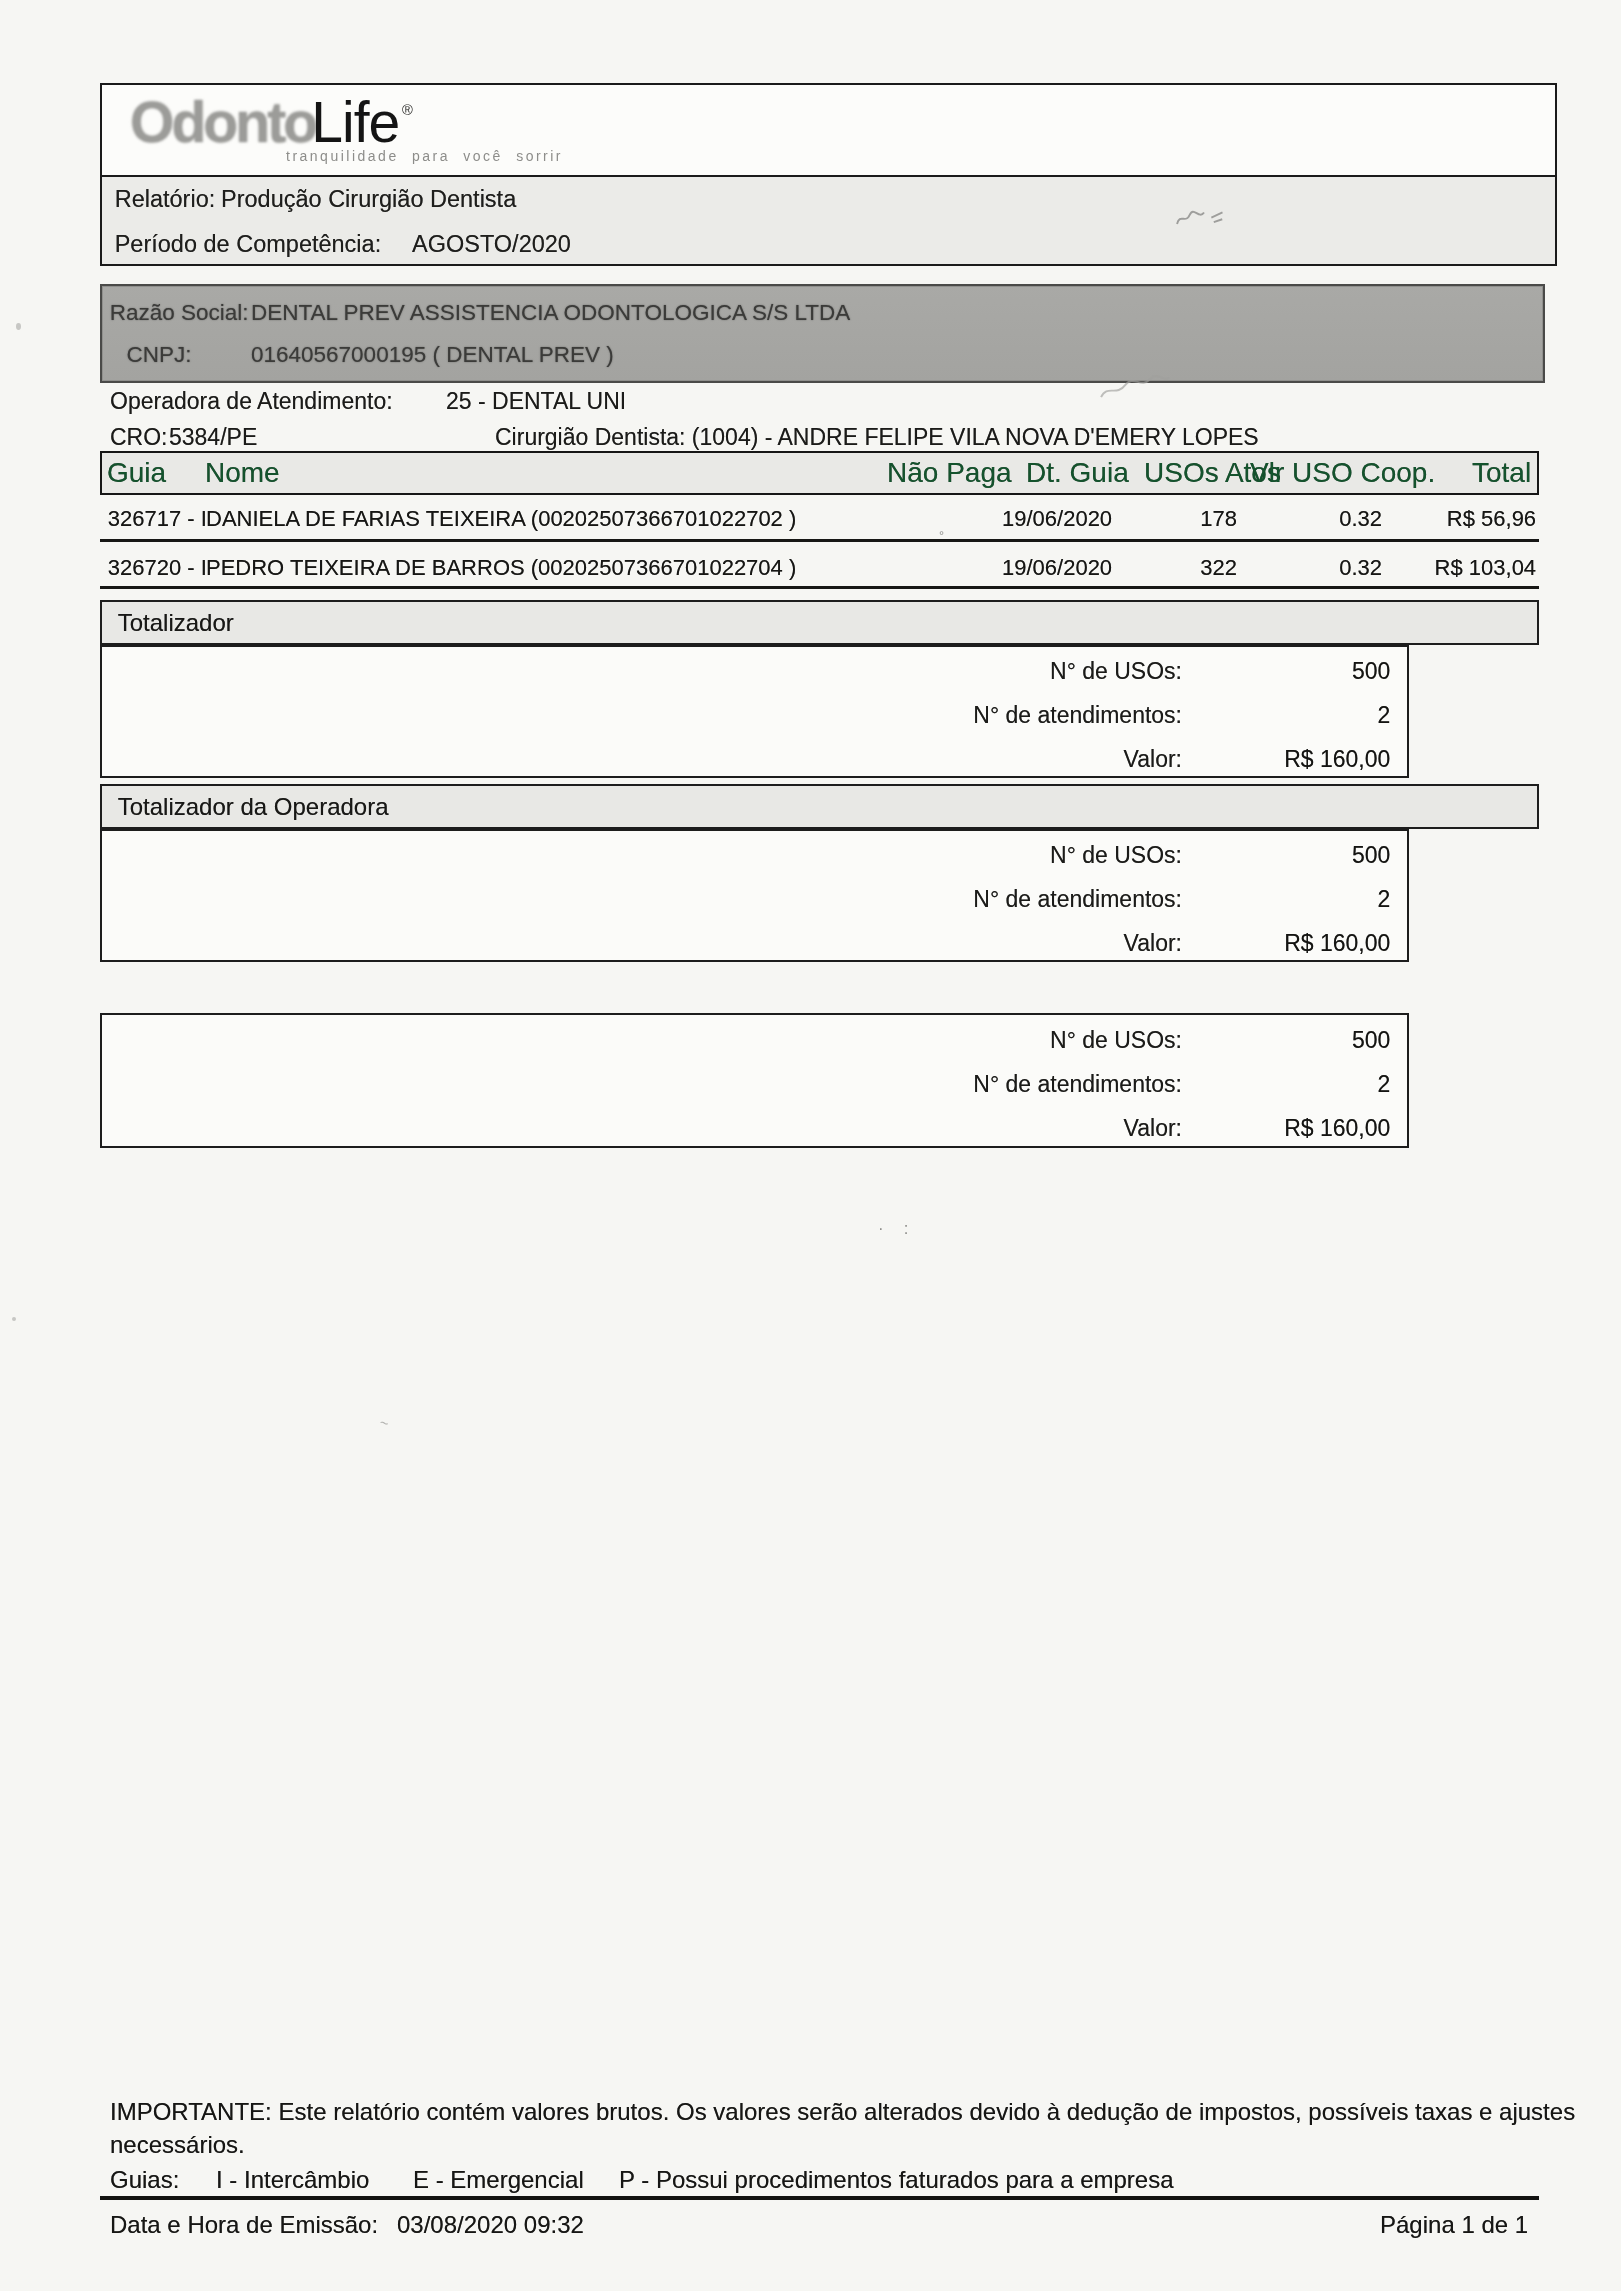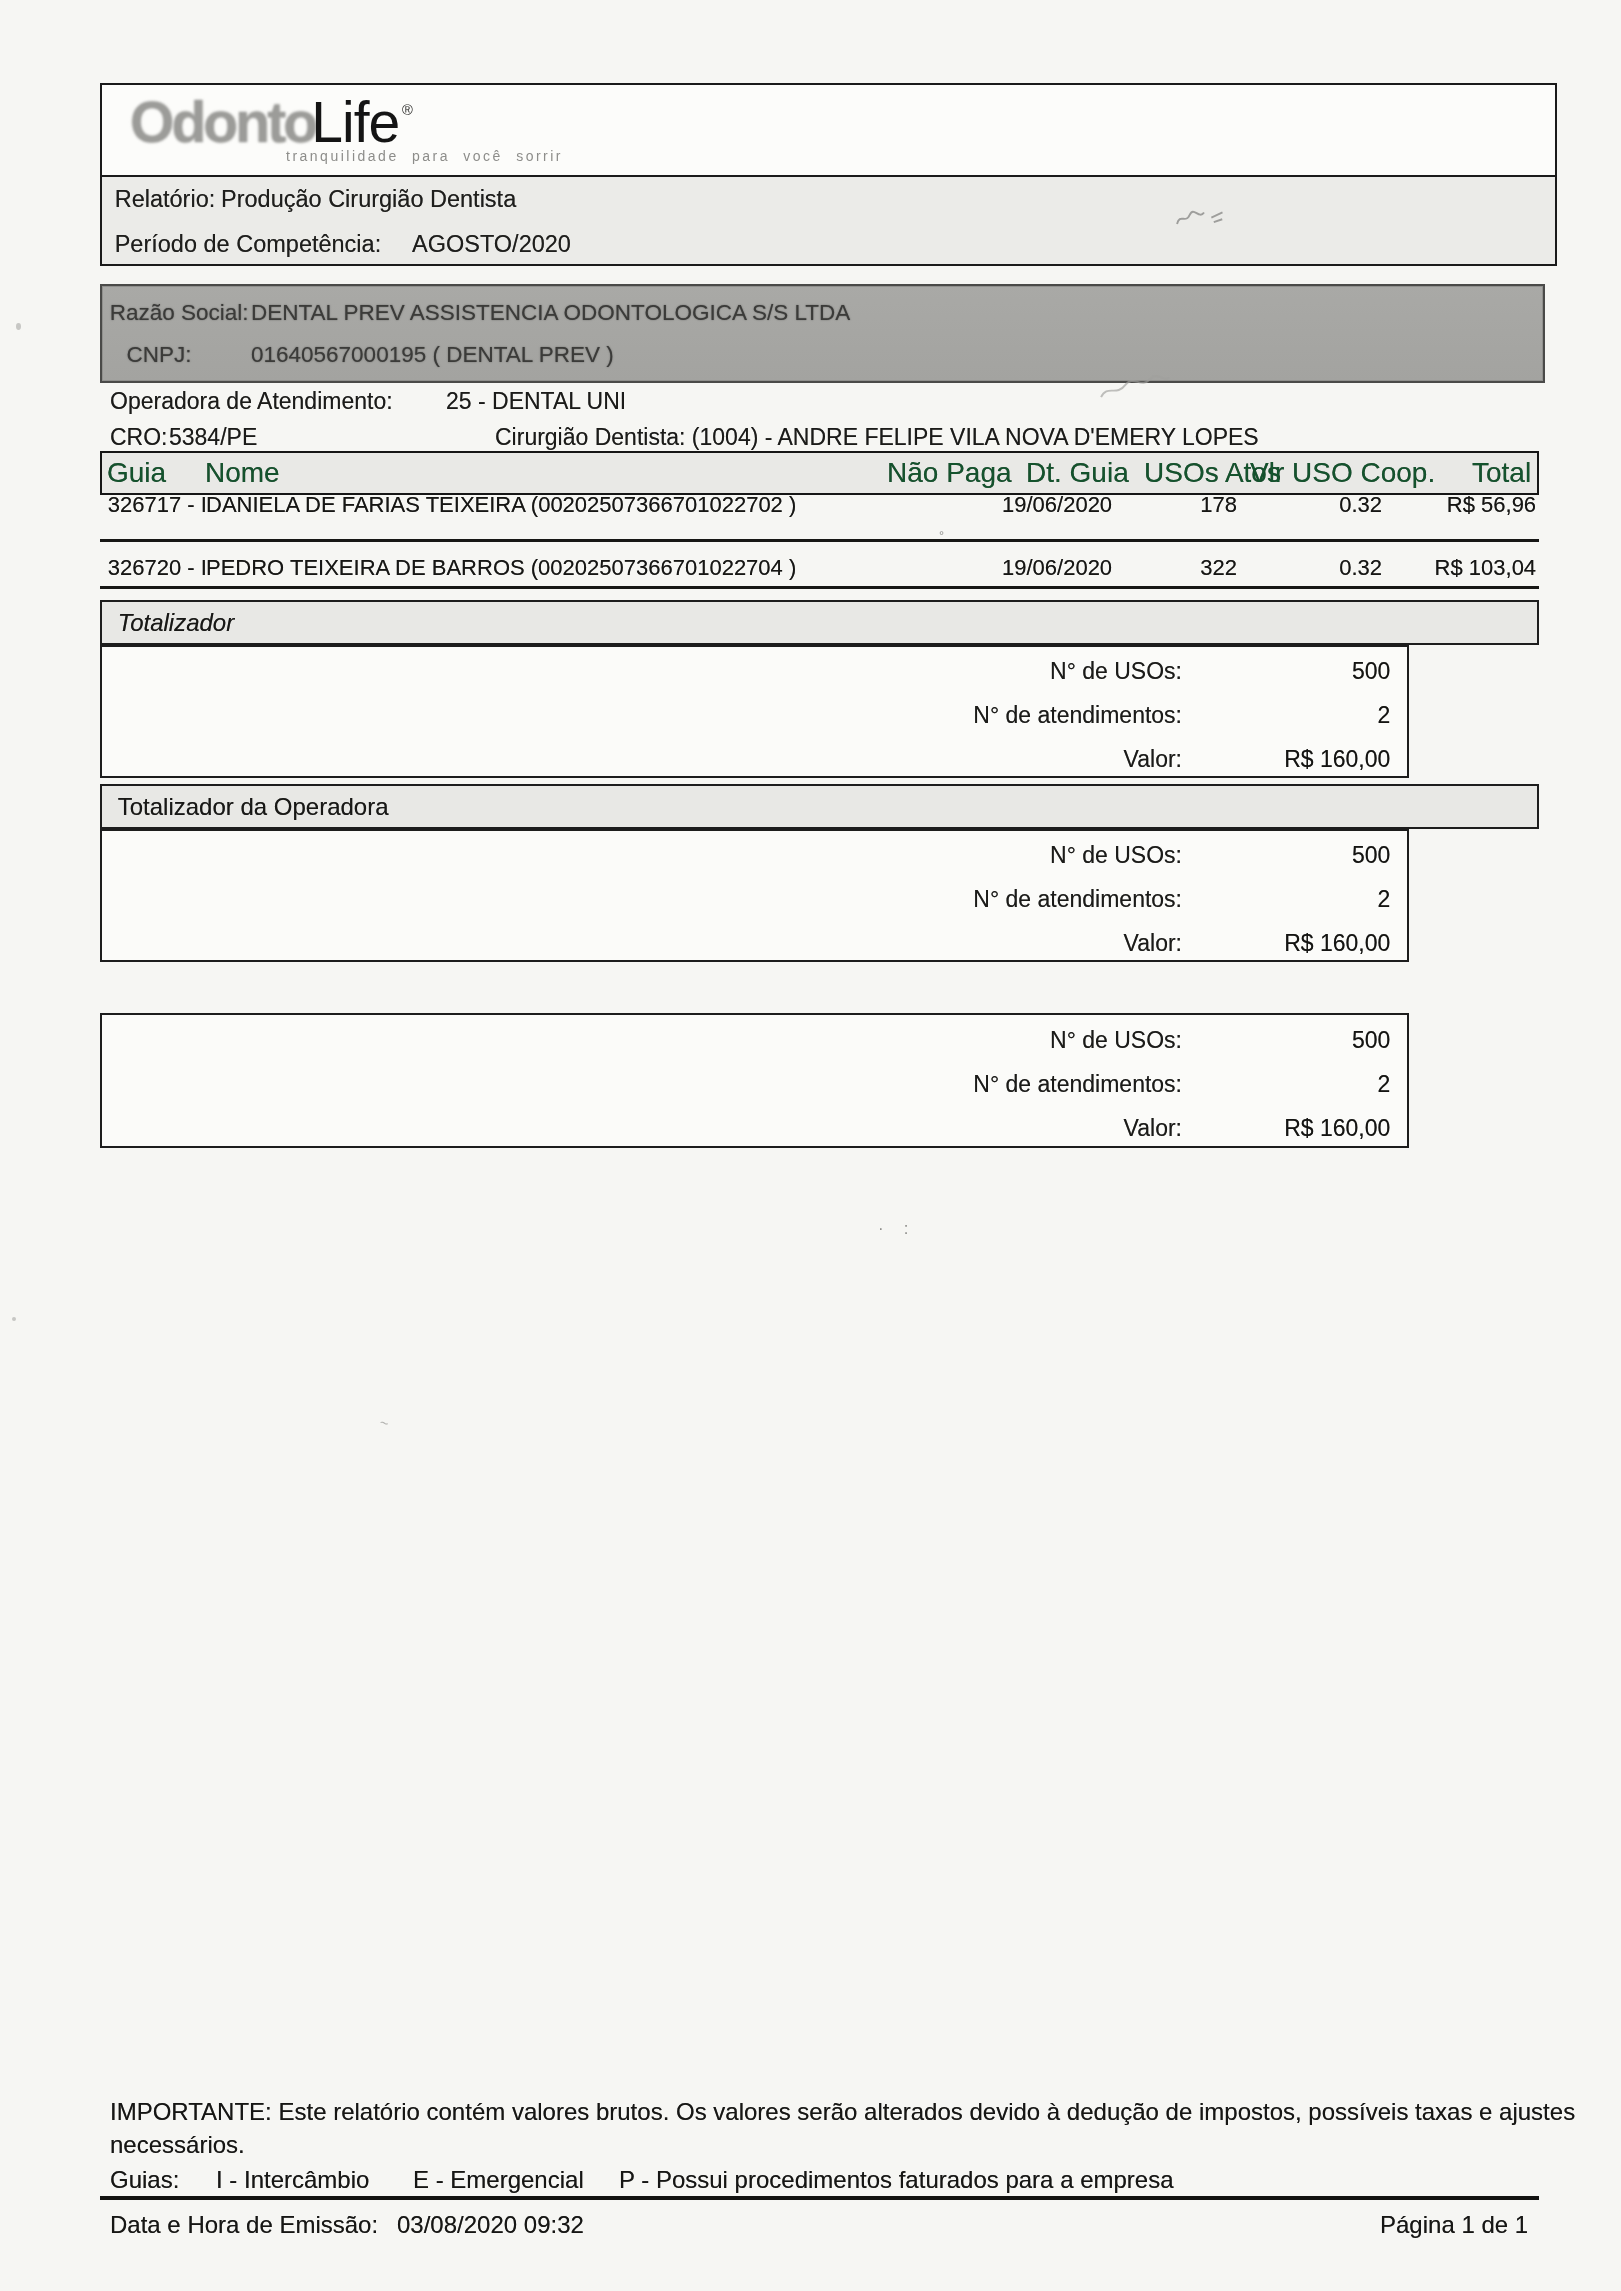--- a/index.html
+++ b/index.html
@@ -113,21 +113,21 @@
   <div class="abs table-head">
     <span class="th" style="left:4.9px;">Guia</span>
     <span class="th" style="left:103px;">Nome</span>
     <span class="th" style="left:785px;">Não Paga</span>
     <span class="th" style="left:924px;">Dt. Guia</span>
     <span class="th" style="left:1042px;">USOs Atos</span>
     <span class="th" style="left:1148px;">Vlr USO Coop.</span>
     <span class="th" style="right:5.9px;">Total</span>
   </div>
 
-  <div class="abs row" style="top:492px;">
+  <div class="abs row" style="top:506px;">
     <span class="td" style="left:7.8px;">326717 - I</span>
     <span class="td" style="left:106px;">DANIELA DE FARIAS TEIXEIRA (00202507366701022702 )</span>
     <span class="td" style="left:814px;"></span>
     <span class="td" style="left:902px;">19/06/2020</span>
     <span class="td" style="right:302px;">178</span>
     <span class="td" style="right:157px;">0.32</span>
     <span class="td" style="right:2.9px;">R$ 56,96</span>
   </div>
   <div class="abs sep" style="top:539px;"></div>
 
@@ -135,21 +135,21 @@
     <span class="td" style="left:7.8px;">326720 - I</span>
     <span class="td" style="left:106px;">PEDRO TEIXEIRA DE BARROS (00202507366701022704 )</span>
     <span class="td" style="left:814px;"></span>
     <span class="td" style="left:902px;">19/06/2020</span>
     <span class="td" style="right:302px;">322</span>
     <span class="td" style="right:157px;">0.32</span>
     <span class="td" style="right:2.9px;">R$ 103,04</span>
   </div>
   <div class="abs sep" style="top:586px;"></div>
 
-  <div class="abs tz-bar" style="top:600px;font-style:italic;">
+  <div class="abs tz-bar" style="top:600px;">
     <span>Totalizador</span>
   </div>
   <div class="abs tz-box" style="top:645px; height:133px;">
     <span class="tz-label" style="top:10.8px;">N° de USOs:</span>
     <span class="tz-value" style="top:10.8px;">500</span>
     <span class="tz-label" style="top:55px;">N° de atendimentos:</span>
     <span class="tz-value" style="top:55px;">2</span>
     <span class="tz-label" style="top:99px;">Valor:</span>
     <span class="tz-value" style="top:99px;">R$ 160,00</span>
   </div>

